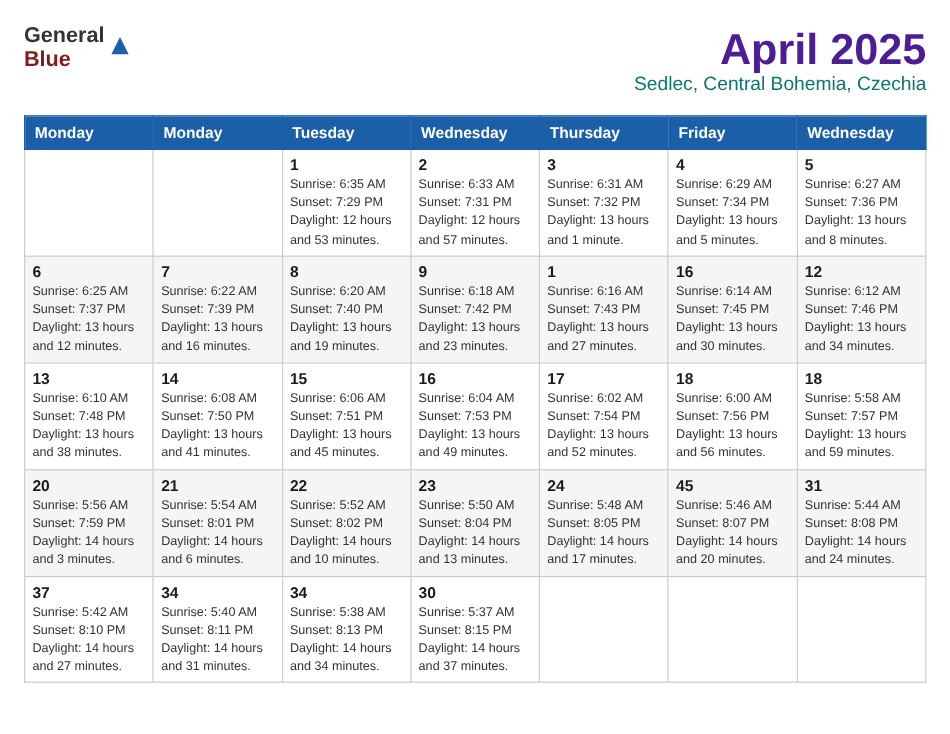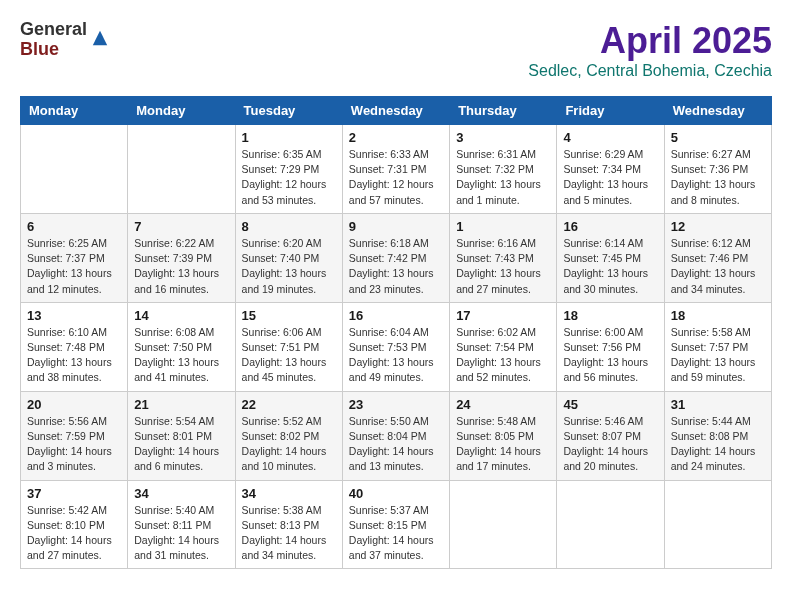--- a/index.html
+++ b/index.html
@@ -246,21 +246,21 @@
         </td>
         <td>
           <span class="day-num">34</span>
           <div class="day-info">Sunrise: 5:40 AM<br>Sunset: 8:11 PM<br>Daylight: 14 hours and 31 minutes.</div>
         </td>
         <td>
           <span class="day-num">34</span>
           <div class="day-info">Sunrise: 5:38 AM<br>Sunset: 8:13 PM<br>Daylight: 14 hours and 34 minutes.</div>
         </td>
         <td>
-          <span class="day-num">40</span>
+          <span class="day-num">30</span>
           <div class="day-info">Sunrise: 5:37 AM<br>Sunset: 8:15 PM<br>Daylight: 14 hours and 37 minutes.</div>
         </td>
         <td class="empty-cell"></td>
         <td class="empty-cell"></td>
         <td class="empty-cell"></td>
       </tr>
     </tbody>
 </table>
 
 </body></html>

